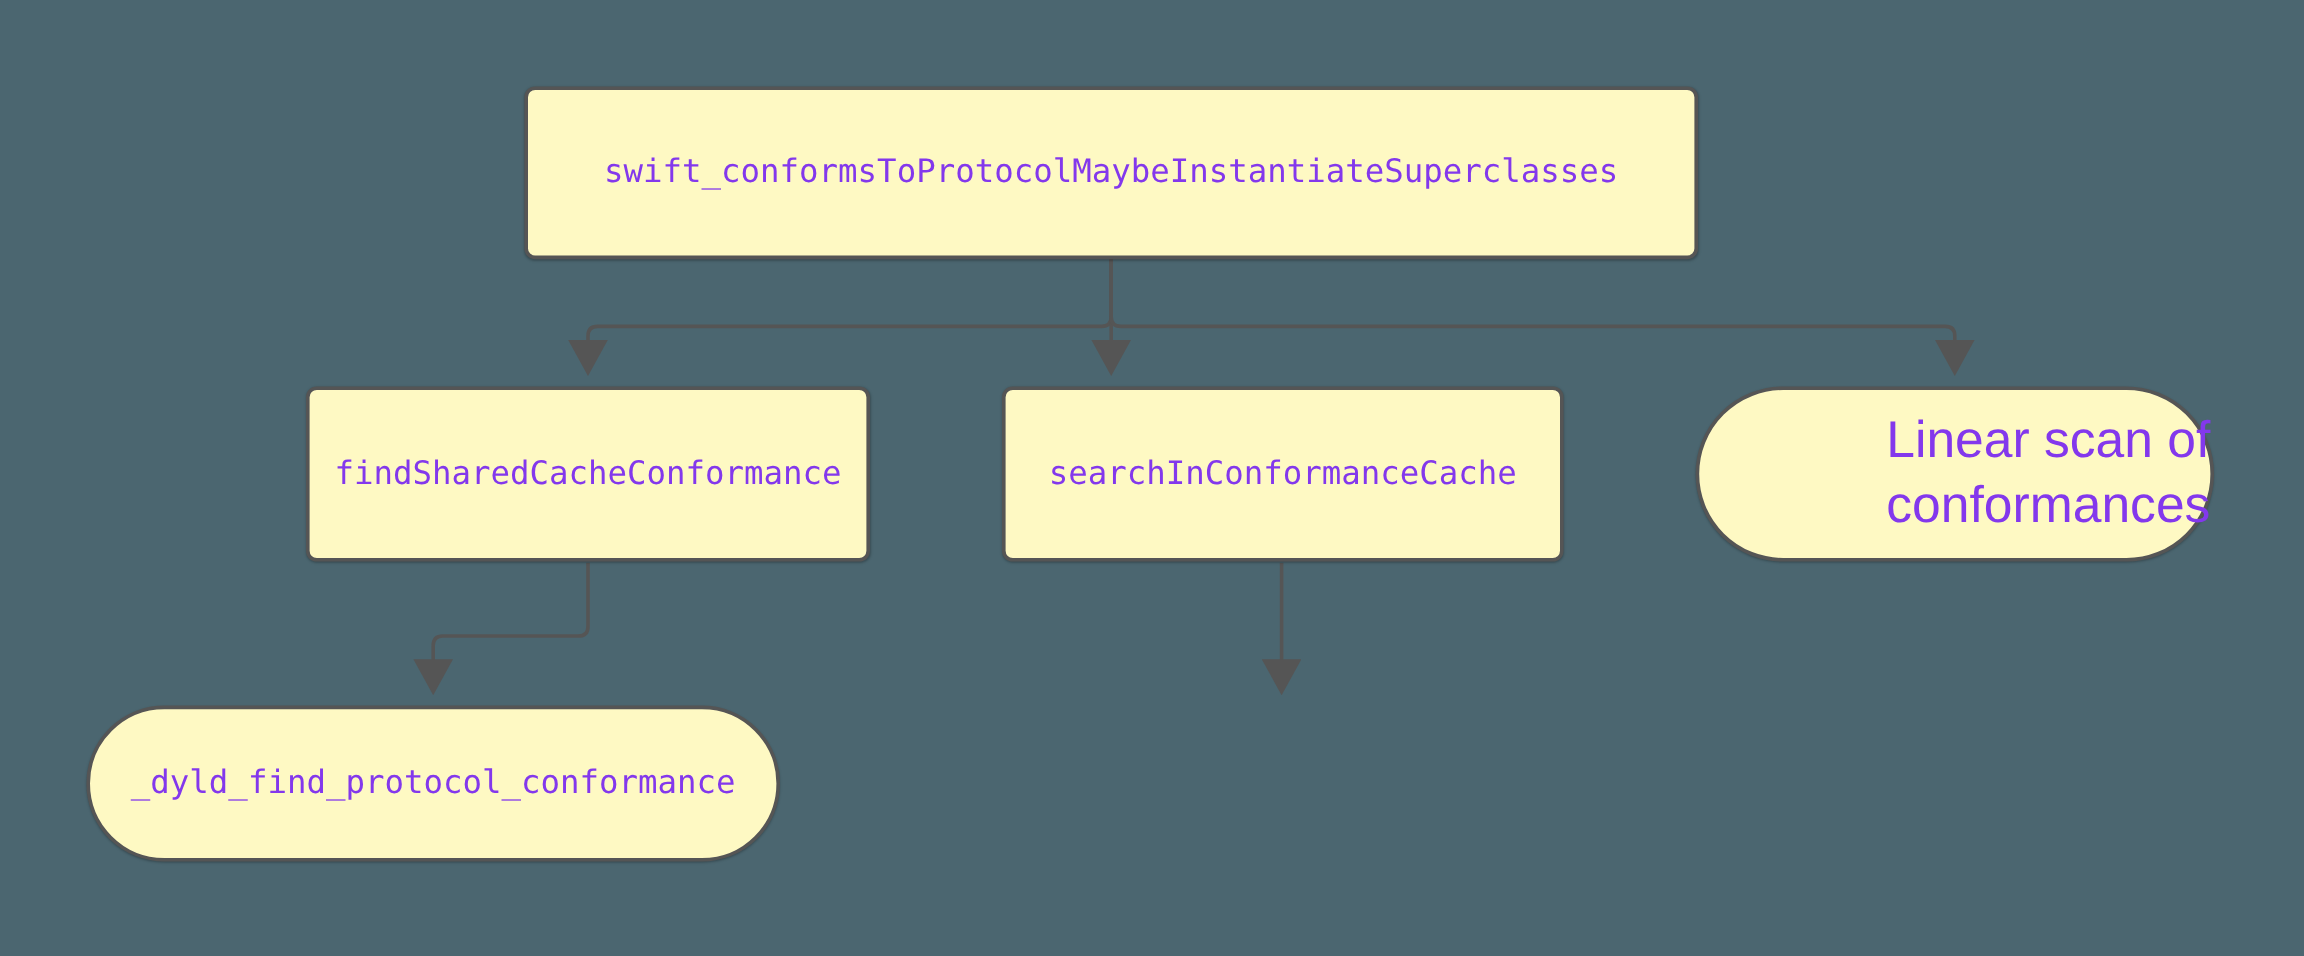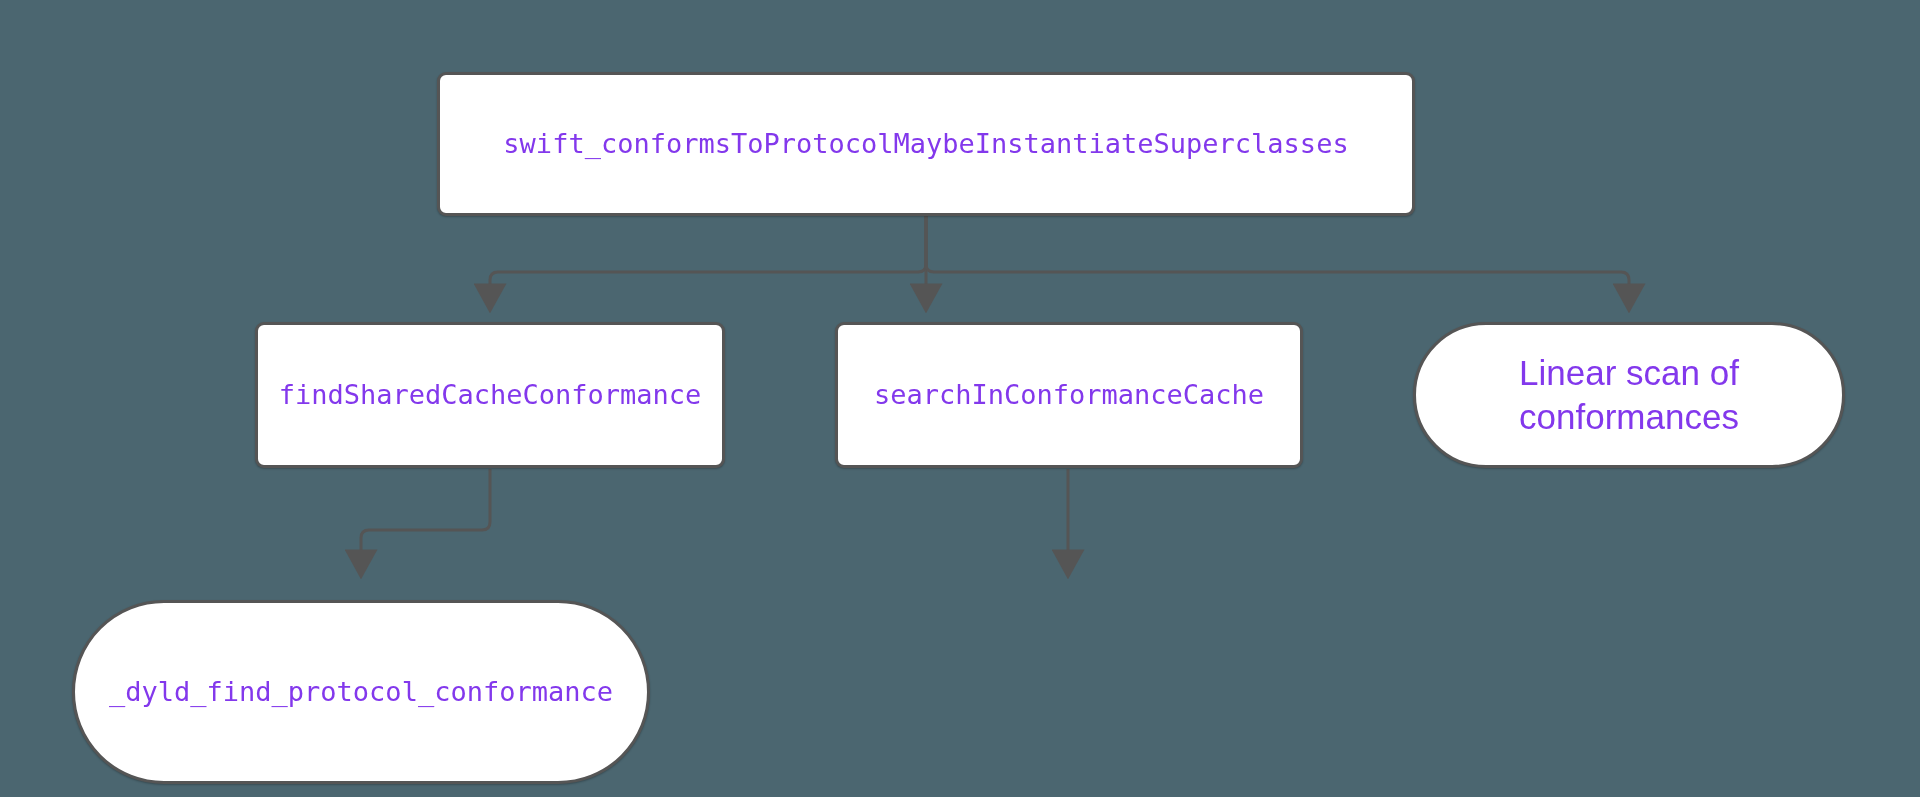--- a/index.html
+++ b/index.html
@@ -23,21 +23,21 @@
     position: absolute;
     left: 0;
     top: 0;
     width: 1920px;
     height: 797px;
     pointer-events: none;
   }
   .node {
     position: absolute;
     box-sizing: border-box;
-    background: #ffffff;
+    background: #fef9c3;
     border: 3px solid #555555;
     display: flex;
     align-items: center;
     justify-content: center;
     text-align: center;
     color: #8338ec;
     box-shadow: 0 1px 2px rgba(0,0,0,0.25);
   }
   .node.rect {
     border-radius: 9px;
@@ -50,22 +50,23 @@
     line-height: 1.25;
     white-space: pre;
   }
   .mono .label {
     font-family: "DejaVu Sans Mono", "Liberation Mono", monospace;
     font-size: 27px;
     letter-spacing: 0px;
   }
   .sans .label {
     font-family: "Liberation Sans", sans-serif;
-    font-size: 35px;
+    font-size: 43px;
     white-space: normal;
+    text-align: right;
   }
 
   
   #node-top {
     left: 437px;  top: 72px;
     width: 978px; height: 144px;
   }
   #node-find-shared-cache {
     left: 255px;  top: 322px;
     width: 470px; height: 146px;
@@ -73,21 +74,21 @@
   #node-search-conformance-cache {
     left: 835px;  top: 322px;
     width: 468px; height: 146px;
   }
   #node-linear-scan {
     left: 1413px; top: 322px;
     width: 432px; height: 146px;
   }
   #node-dyld-find {
     left: 72px;   top: 588px;
-    width: 578px; height: 184px; margin-top: 12px;
+    width: 578px; height: 130px;
   }
   #node-hashmap-find {
     left: 782px;  top: 588px;
     width: 573px; height: 142px;
   }
 </style>
 </head>
 <body>
 
 <div id="diagram-root">

